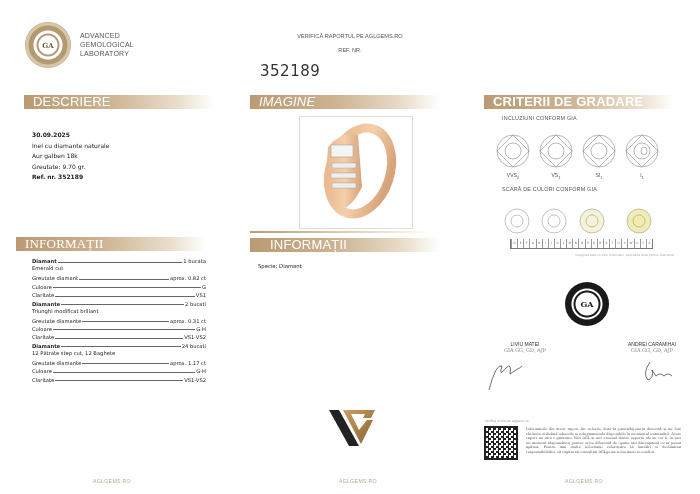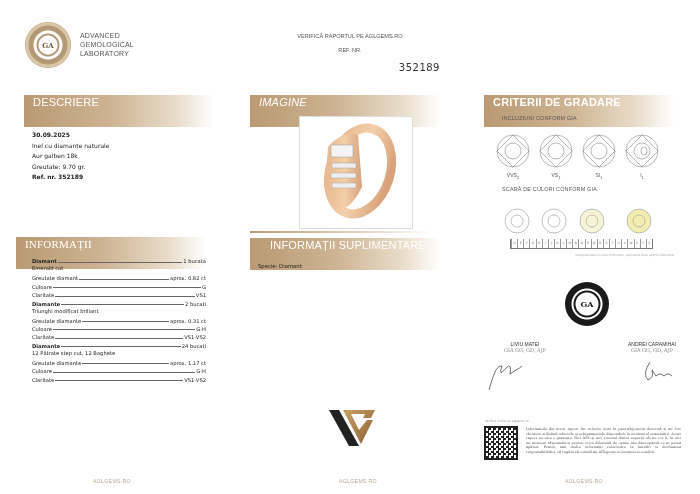--- a/index.html
+++ b/index.html
@@ -10,24 +10,24 @@
 
   
   .seal { left: 25px; top: 22px; width: 46px; height: 46px; border-radius: 50%;
     background: radial-gradient(circle, #fff 0 9px, #b49a74 10px 11px, #fff 12px 14px, #b49a74 15px 19px, #d9c7a6 20px 22px, #b49a74 23px);
     display: flex; align-items: center; justify-content: center; }
   .seal span { font-size: 7px; font-weight: bold; color: #6a5535; font-family: "DejaVu Serif", serif; }
   .lab-name { left: 80px; top: 31px; font-size: 7px; line-height: 9px; color: #555; letter-spacing: 0.2px; }
 
   .verify { left: 260px; top: 33px; width: 180px; text-align: center; font-size: 5.6px; color: #555; }
   .refnr-label { left: 260px; top: 47px; width: 180px; text-align: center; font-size: 5.6px; color: #555; }
-  .refnr { left: 260px; top: 62px; width: 180px; text-align: right; font-size: 10px; color: #333; letter-spacing: 0.5px; }
-
-  .band { height: 32px; background: linear-gradient(90deg, #b99a73 0%, #cdb392 45%, #e9dcc9 80%, rgba(255,255,255,0) 100%);
-    color: #fff; font-size: 11px; line-height: 14px; padding-left: 9px; letter-spacing: 0.2px; }
+  .refnr { left: 260px; top: 62px; width: 180px; text-align: left; font-size: 15px; color: #333; letter-spacing: 0.5px; }
+
+  .band { height: 14px; background: linear-gradient(90deg, #b99a73 0%, #cdb392 45%, #e9dcc9 80%, rgba(255,255,255,0) 100%);
+    color: #fff; font-size: 13px; line-height: 14px; padding-left: 9px; letter-spacing: 0.2px; }
 
   .desc-lines { left: 32px; top: 130px; font-size: 6px; line-height: 10px; }
   .desc-lines div { height: 10.5px; }
   .b { font-weight: bold; }
 
   .info { left: 32px; top: 256px; width: 174px; font-size: 5.2px; }
   .row { display: flex; align-items: flex-end; height: 8.45px; }
   .row .lbl { white-space: nowrap; }
   .row .fill { flex: 1; border-bottom: 0.6px solid #666; margin: 0 1px 1.5px; }
   .row .val { white-space: nowrap; }

